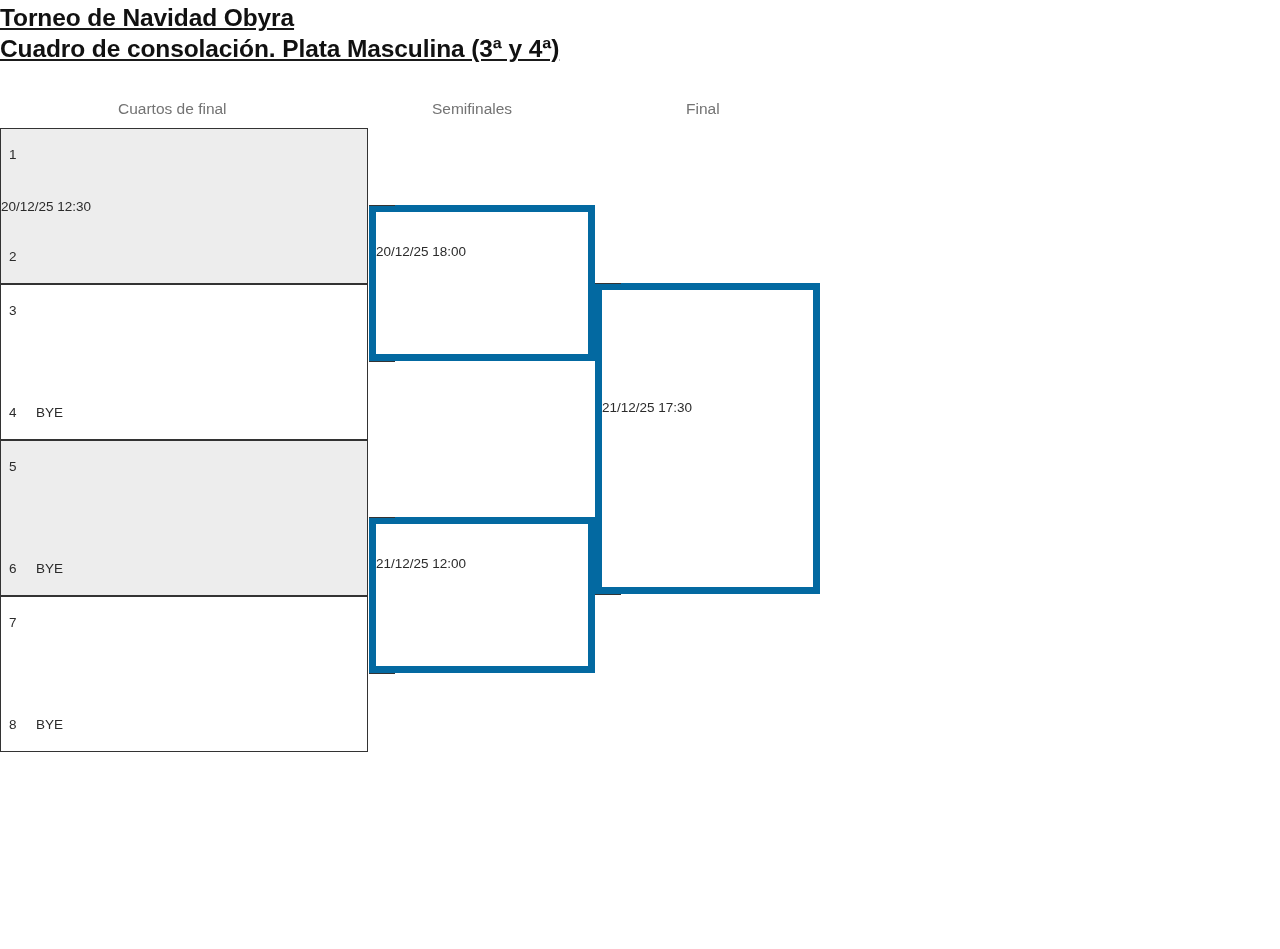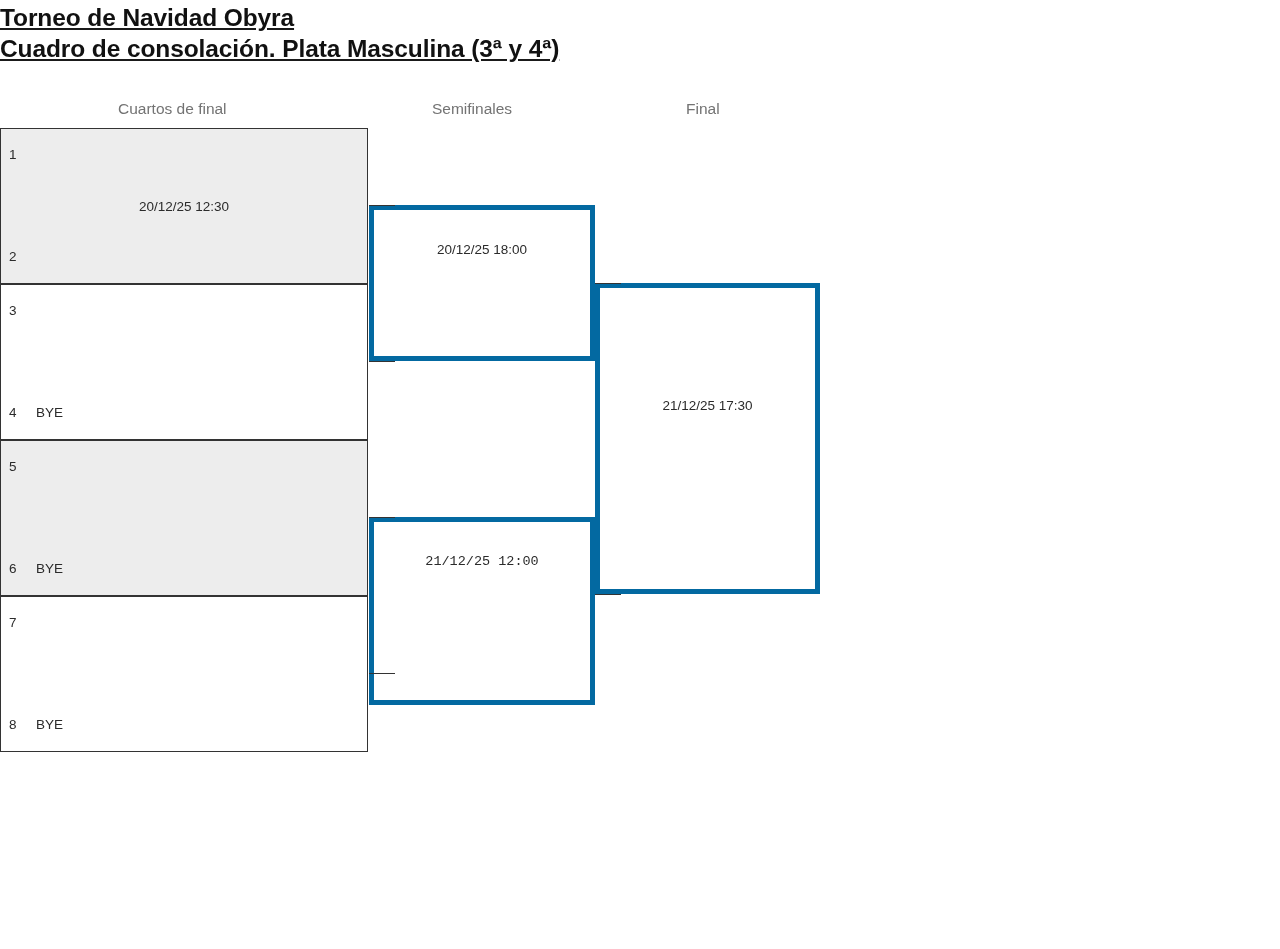--- a/index.html
+++ b/index.html
@@ -97,31 +97,30 @@
   .slot .pname {
     margin-left: 14px;
   }
   .slot-top    { top: 18px; }
   .slot-bottom { bottom: 18px; }
 
   .match-date {
     position: absolute;
     left: 0;
     width: 100%;
-    text-align: center;
     font-size: 13.5px;
     color: #2b2b2b;
     white-space: nowrap;
   }
 
   
   .rnd-box {
     position: absolute;
     box-sizing: border-box;
-    border: 5px solid #0369a1;
+    border: 7px solid #0369a1;
     background: transparent;
   }
 
   
   .connector {
     position: absolute;
     height: 0;
     border-top: 1px solid #333333;
   }
 </style>
@@ -181,21 +180,21 @@
     <div class="match-date" style="top:70px;"></div>
     <div class="slot slot-bottom">
       <span class="seed">8</span><span class="pname">BYE</span>
     </div>
   </div>
 
   <div class="rnd-box" style="left:369px; top:205px; width:226px; height:156px;">
     <div class="match-date" style="top:32px;">20/12/25 18:00</div>
   </div>
 
-  <div class="rnd-box" style="left:369px; top:517px; width:226px; height:188px;font-family:Liberation Mono, monospace;">
+  <div class="rnd-box" style="left:369px; top:517px; width:226px; height:156px;">
     <div class="match-date" style="top:32px;">21/12/25 12:00</div>
   </div>
 
   <div class="rnd-box" style="left:595px; top:283px; width:225px; height:311px;">
     <div class="match-date" style="top:110px;">21/12/25 17:30</div>
   </div>
 
   <div class="connector" style="left:369px; top:205px;  width:26px;"></div>
   <div class="connector" style="left:369px; top:361px;  width:26px;"></div>
   <div class="connector" style="left:369px; top:517px;  width:26px;"></div>

